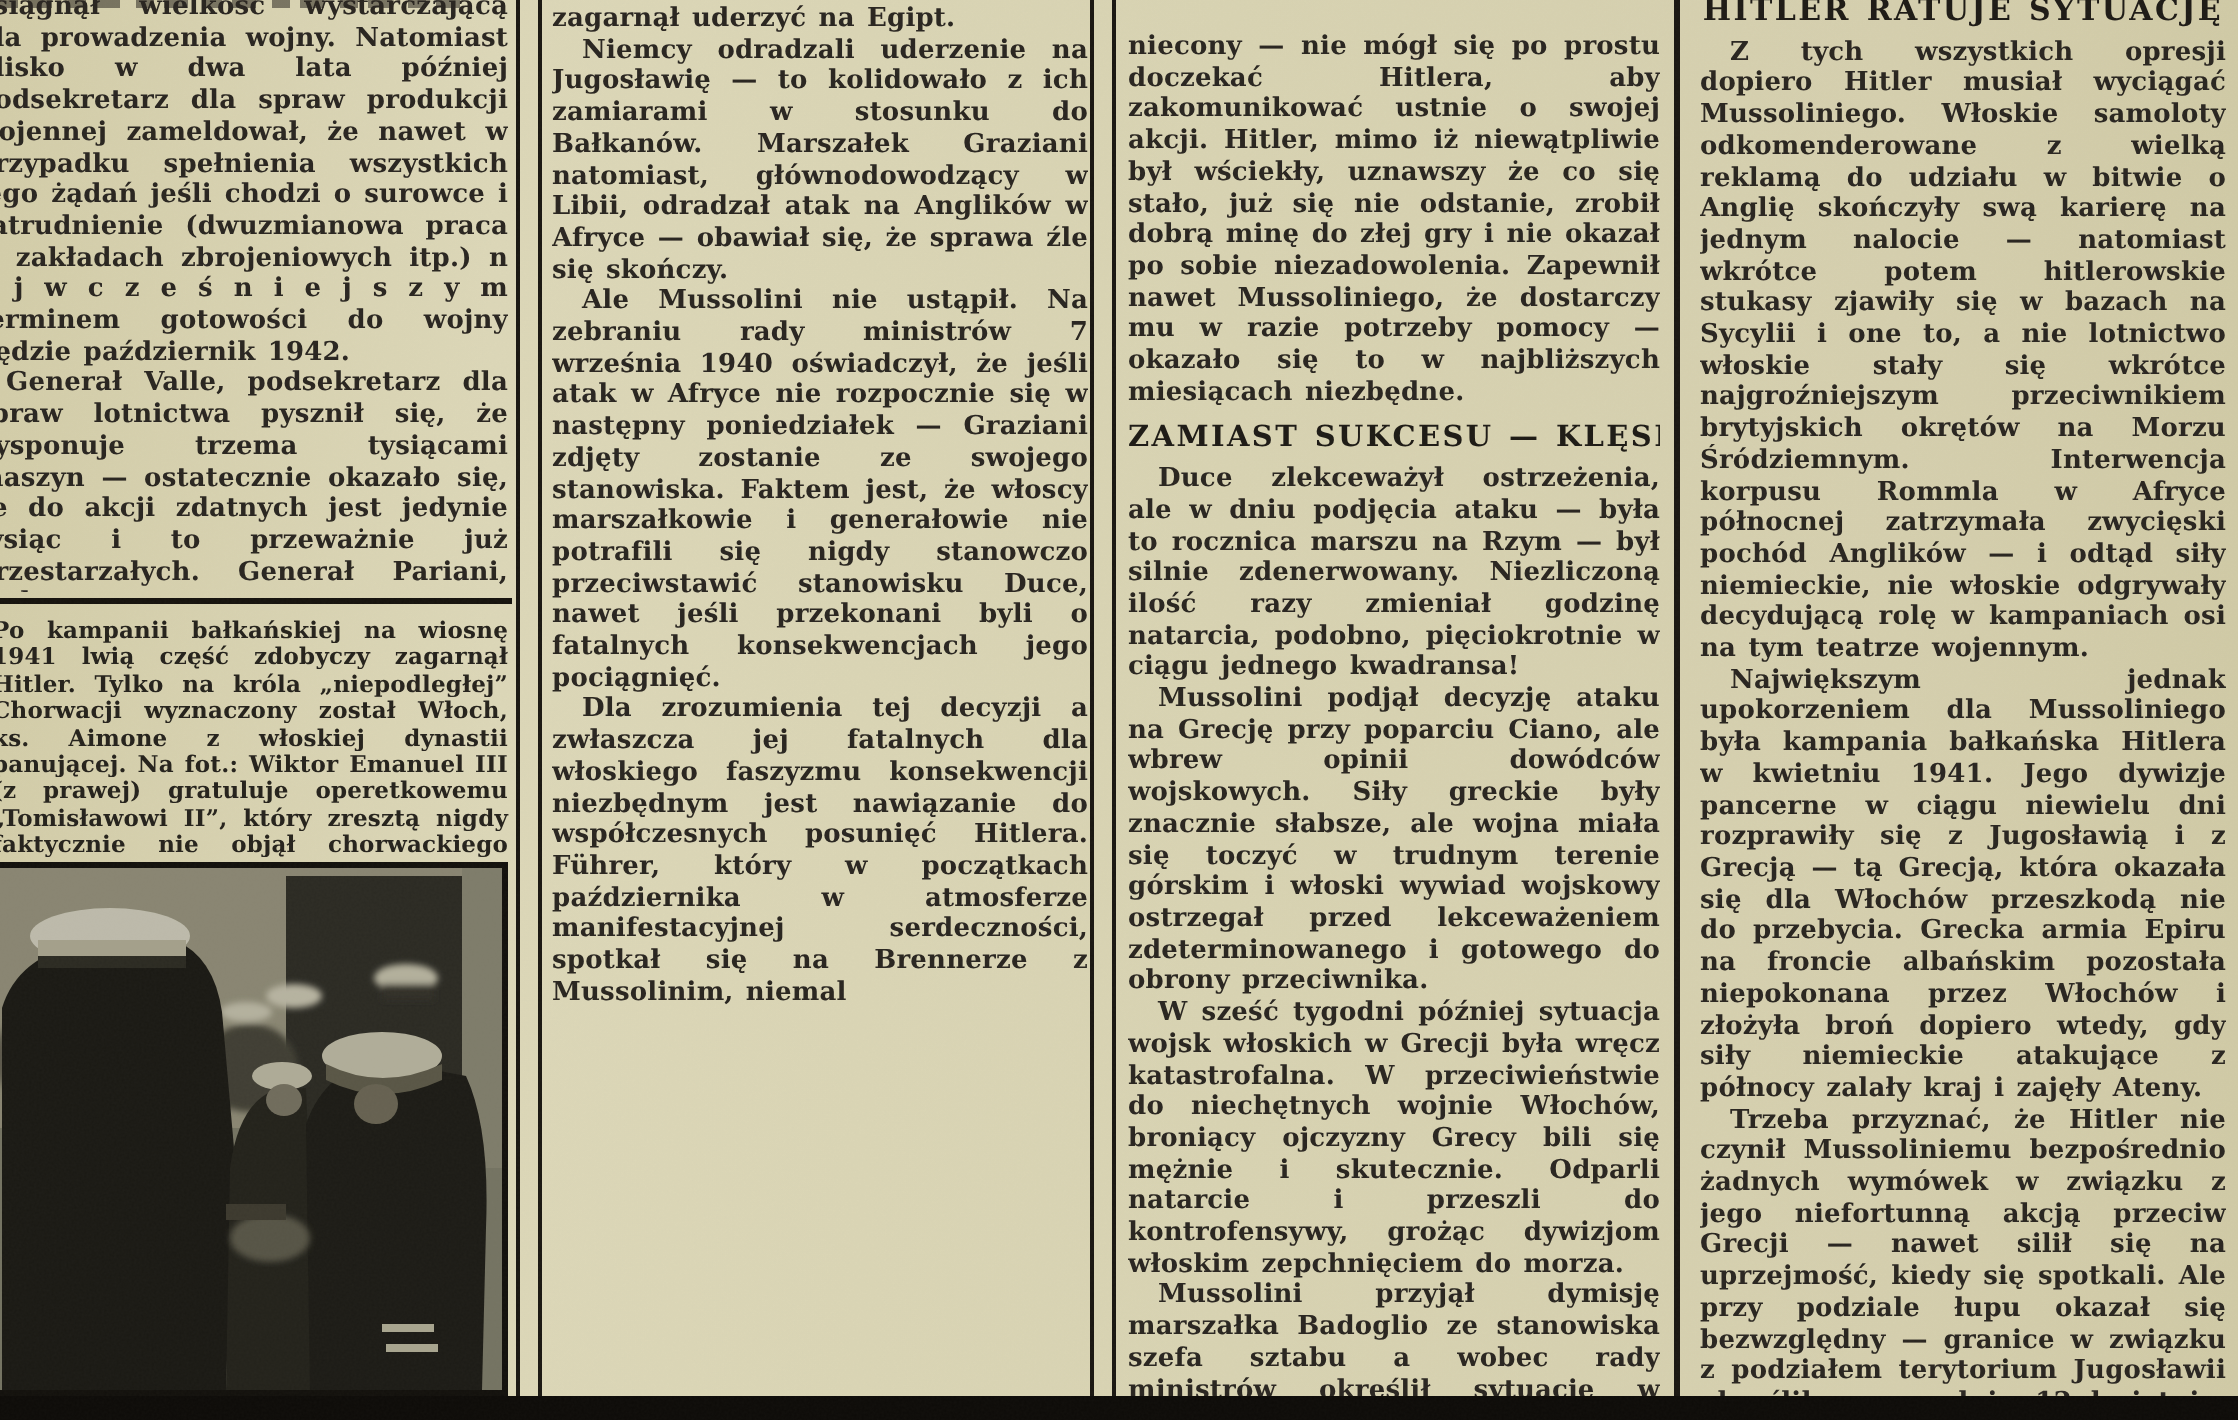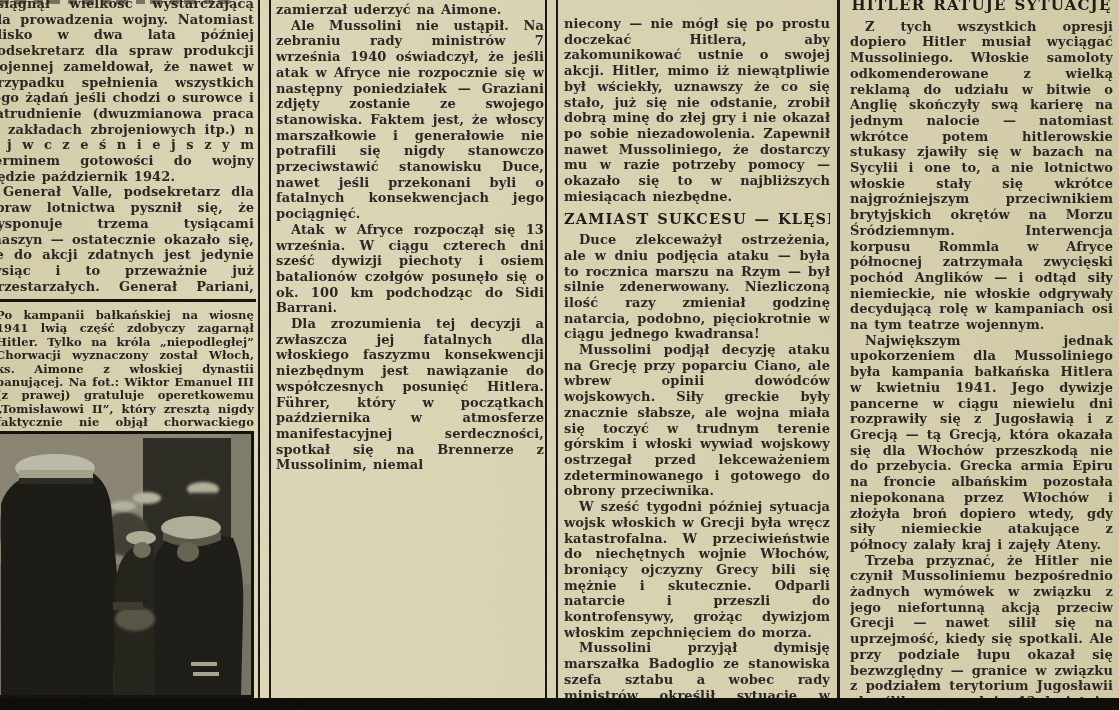--- a/index.html
+++ b/index.html
@@ -123,23 +123,23 @@
       <rect x="198" y="238" width="26" height="4" fill="#cfcbb0"></rect>
       <rect x="0" y="0" width="256" height="261" filter="url(#pgrain)" opacity="0.18" fill="#000"></rect>
     </svg>
   </div>
 
   <div class="vsep" id="sep1"></div>
   <div class="vsep" id="sep2"></div>
   <div class="vsep" id="sep3"></div>
 
   <div class="col" id="col2">
-    <p class="cont">zamierzał uderzyć na Aimone.</p>
+    <p class="cont">zagarnął uderzyć na Egipt.</p>
+    <p>Niemcy odradzali uderzenie na Jugosławię — to kolidowało z ich zamiarami w stosunku do Bałkanów. Marszałek Graziani natomiast, głównodowodzący w Libii, odradzał atak na Anglików w Afryce — obawiał się, że sprawa źle się skończy.</p>
     <p>Ale Mussolini nie ustąpił. Na zebraniu rady ministrów 7 września 1940 oświadczył, że jeśli atak w Afryce nie rozpocznie się w następny poniedziałek — Graziani zdjęty zostanie ze swojego stanowiska. Faktem jest, że włoscy marszałkowie i generałowie nie potrafili się nigdy stanowczo przeciwstawić stanowisku Duce, nawet jeśli przekonani byli o fatalnych konsekwencjach jego pociągnięć.</p>
-    <p>Atak w Afryce rozpoczął się 13 września. W ciągu czterech dni sześć dywizji piechoty i osiem batalionów czołgów posunęło się o ok. 100 km podchodząc do Sidi Barrani.</p>
     <p>Dla zrozumienia tej decyzji a zwłaszcza jej fatalnych dla włoskiego faszyzmu konsekwencji niezbędnym jest nawiązanie do współczesnych posunięć Hitlera. Führer, który w początkach października w atmosferze manifestacyjnej serdeczności, spotkał się na Brennerze z Mussolinim, niemal</p>
   </div>
 
   <div class="col" id="col3">
     <p class="cont">niecony — nie mógł się po prostu doczekać Hitlera, aby zakomunikować ustnie o swojej akcji. Hitler, mimo iż niewątpliwie był wściekły, uznawszy że co się stało, już się nie odstanie, zrobił dobrą minę do złej gry i nie okazał po sobie niezadowolenia. Zapewnił nawet Mussoliniego, że dostarczy mu w razie potrzeby pomocy — okazało się to w najbliższych miesiącach niezbędne.</p>
     <div class="subhead">ZAMIAST SUKCESU — KLĘSKI</div>
     <p>Duce zlekceważył ostrzeżenia, ale w dniu podjęcia ataku — była to rocznica marszu na Rzym — był silnie zdenerwowany. Niezliczoną ilość razy zmieniał godzinę natarcia, podobno, pięciokrotnie w ciągu jednego kwadransa!</p>
     <p>Mussolini podjął decyzję ataku na Grecję przy poparciu Ciano, ale wbrew opinii dowódców wojskowych. Siły greckie były znacznie słabsze, ale wojna miała się toczyć w trudnym terenie górskim i włoski wywiad wojskowy ostrzegał przed lekceważeniem zdeterminowanego i gotowego do obrony przeciwnika.</p>
     <p>W sześć tygodni później sytuacja wojsk włoskich w Grecji była wręcz katastrofalna. W przeciwieństwie do niechętnych wojnie Włochów, broniący ojczyzny Grecy bili się mężnie i skutecznie. Odparli natarcie i przeszli do kontrofensywy, grożąc dywizjom włoskim zepchnięciem do morza.</p>
     <p>Mussolini przyjął dymisję marszałka Badoglio ze stanowiska szefa sztabu a wobec rady ministrów określił sytuację w Grecji jako poważną, a nawet tragiczną. Po czym,</p>

